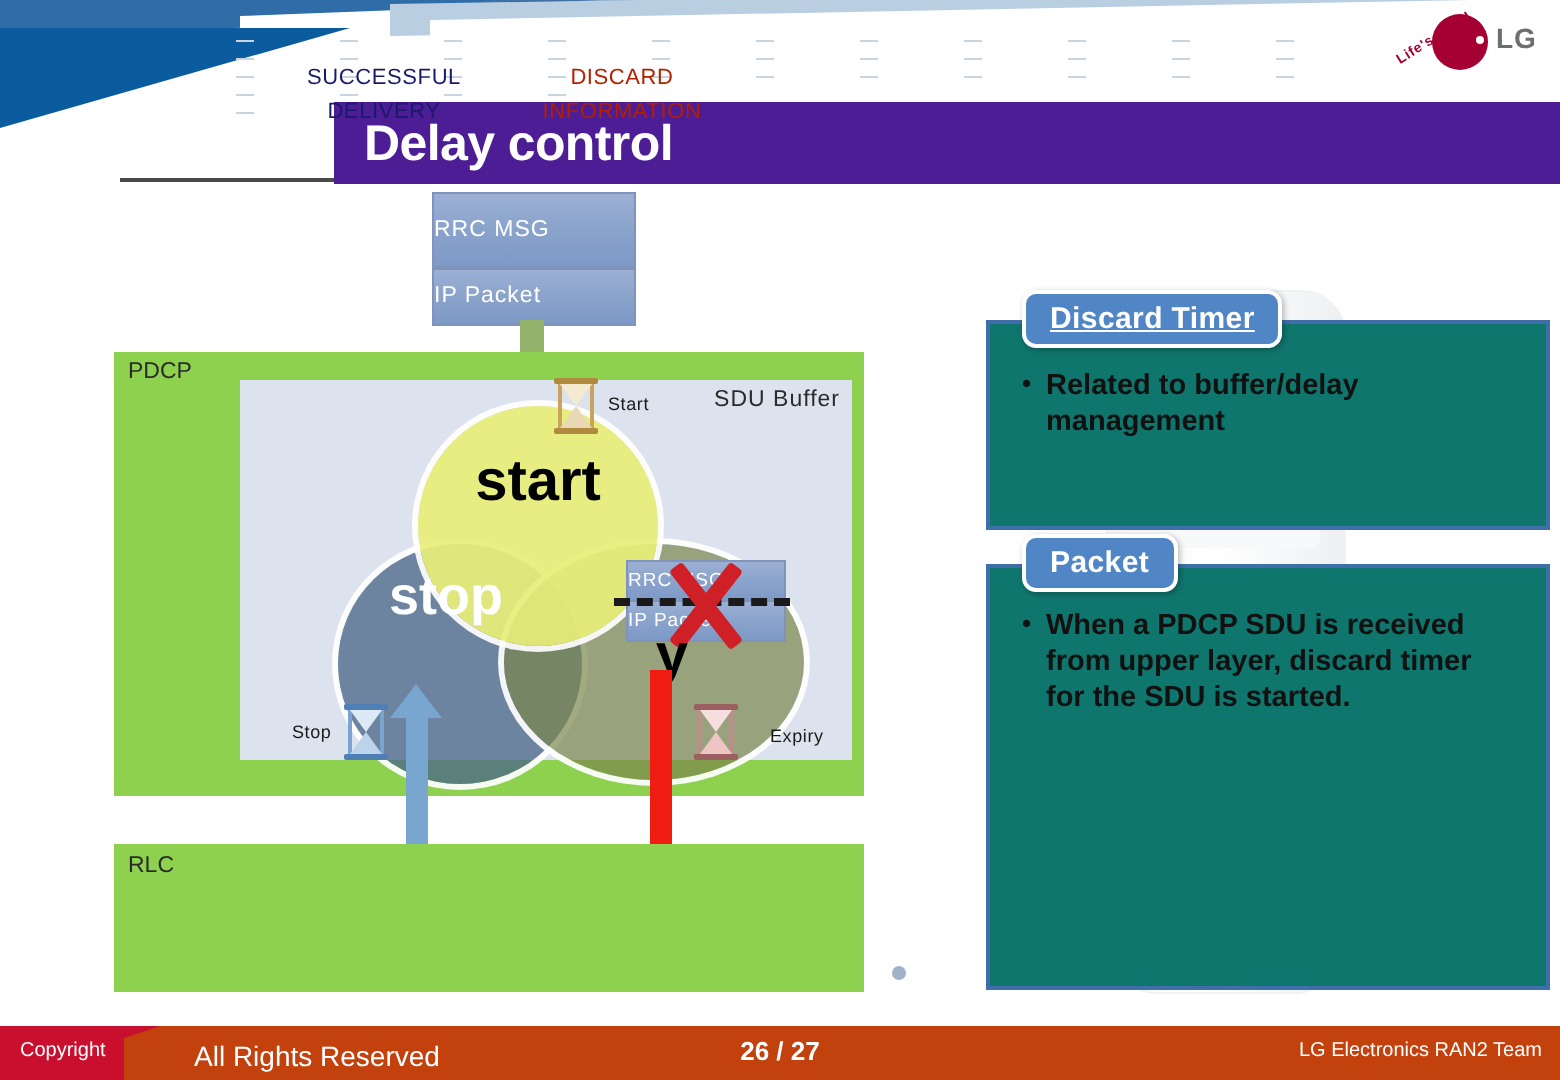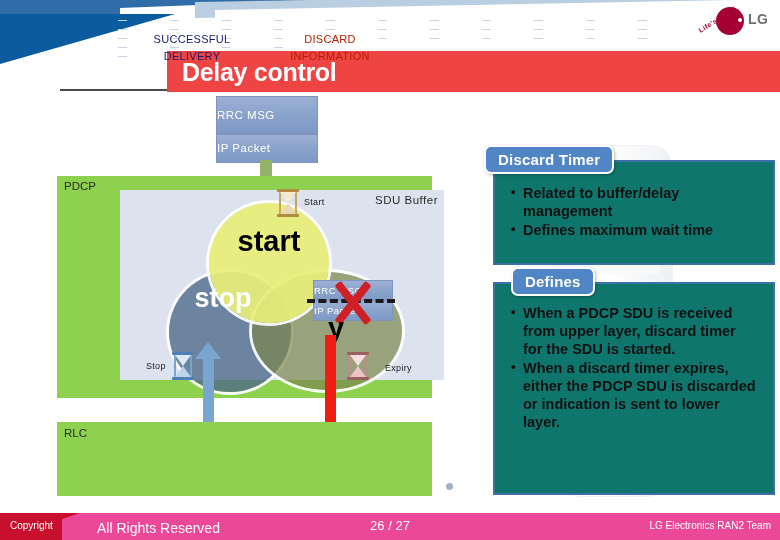--- a/index.html
+++ b/index.html
@@ -23,21 +23,21 @@
     transform:skewY(-2.2deg);transform-origin:left top;}
   .hdr-sweep2{position:absolute;left:195px;top:2px;width:620px;height:16px;background:#b9cee0;
     transform:skewY(-0.9deg);transform-origin:left top;}
   .hdr-sweep3{position:absolute;left:215px;top:10px;width:600px;height:12px;background:#fff;
     transform:skewY(-1.1deg);transform-origin:left top;}
 
   .dotgrid{position:absolute;left:118px;top:20px;width:560px;height:50px;}
   .dotcol{position:absolute;top:0;width:9px;}
   .dotcol i{display:block;width:9px;height:1px;background:#c8d4e2;margin-bottom:8px;}
 
-  .title-bar{position:absolute;left:167px;top:51px;width:613px;height:41px;background:#ef4444;}
+  .title-bar{position:absolute;left:167px;top:51px;width:613px;height:41px;background:#4c1d95;}
   .title-txt{position:absolute;left:15px;top:7px;color:#fff;font-size:25px;font-weight:bold;
     letter-spacing:-0.3px;white-space:nowrap;}
   .title-rule{position:absolute;left:60px;top:89px;width:110px;height:2px;background:#4a4a4a;}
 
   
   .lg-logo{position:absolute;left:700px;top:4px;width:78px;height:44px;}
   .lg-circle{position:absolute;left:16px;top:3px;width:28px;height:28px;border-radius:50%;
     background:#a50034;}
   .lg-face-eye{position:absolute;left:22px;top:11px;width:4px;height:4px;border-radius:50%;background:#fff;}
   .lg-face-nose{position:absolute;left:30px;top:17px;width:3px;height:8px;background:#fff;}
@@ -53,21 +53,21 @@
     border:1px solid #8094bb;letter-spacing:.5px;}
   #rrc-msg{left:216px;top:96px;width:100px;height:36px;line-height:36px;}
   #ip-packet{left:216px;top:134px;width:100px;height:27px;line-height:27px;}
 
   .green-arrow{position:absolute;left:260px;top:160px;width:12px;height:40px;background:#93b36a;}
   .green-arrow:after{content:"";position:absolute;left:-8px;top:38px;width:0;height:0;
     border-left:14px solid transparent;border-right:14px solid transparent;border-top:18px solid #93b36a;}
 
   .pdcp-box{position:absolute;left:57px;top:176px;width:375px;height:222px;background:#8dd14f;}
   .pdcp-lbl{position:absolute;left:7px;top:4px;font-size:11.5px;color:#2b2b2b;}
-  .sdu-box{position:absolute;left:63px;top:14px;width:306px;height:190px;background:#dce3ef;padding-left:18px;}
+  .sdu-box{position:absolute;left:63px;top:14px;width:306px;height:190px;background:#dce3ef;}
   .sdu-lbl{position:absolute;right:6px;top:4px;font-size:11.5px;color:#2b2b2b;letter-spacing:.5px;}
 
   .circ{position:absolute;border-radius:50%;box-shadow:0 0 0 3px rgba(255,255,255,.92);}
   #circ-start{left:209px;top:203px;width:120px;height:120px;background:rgba(231,238,120,.93);}
   #circ-stop{left:169px;top:272px;width:122px;height:120px;background:rgba(77,105,136,.78);}
   #circ-expiry{left:252px;top:272px;width:150px;height:118px;background:rgba(122,134,75,.70);}
 
   .circ-lbl{position:absolute;font-weight:bold;text-align:center;}
   #lbl-start{left:209px;top:225px;width:120px;font-size:29px;color:#000;}
   #lbl-stop{left:169px;top:283px;width:108px;font-size:27px;color:#fff;line-height:30px;}
@@ -98,54 +98,54 @@
   .dashline{position:absolute;left:307px;top:299px;width:88px;height:0;
     border-top:4px dashed #1a1a1a;}
 
   #rrc-msg2{left:313px;top:280px;width:78px;height:20px;line-height:20px;font-size:9.5px;}
   #ip-packet2{left:313px;top:300px;width:78px;height:19px;line-height:19px;font-size:9.5px;}
 
   .rlc-box{position:absolute;left:57px;top:422px;width:375px;height:74px;background:#8dd14f;}
   .rlc-lbl{position:absolute;left:7px;top:5px;font-size:11.5px;color:#2b2b2b;}
   .dlv{position:absolute;top:31px;width:150px;text-align:center;font-size:11px;line-height:17px;letter-spacing:.3px;}
   #lbl-success{left:117px;color:#1a1a6b;}
-  #lbl-discard{left:255px;color:#b22000;}
+  #lbl-discard{left:236px;color:#b22000;}
   .grey-dot{position:absolute;left:446px;top:483px;width:7px;height:7px;border-radius:50%;background:#9fb2c8;}
 
   
   .rpanel{position:absolute;border:2px solid #3e6fa8;background:#0f766e;}
   #panel-discard{left:493px;top:160px;width:278px;height:101px;}
   #panel-process{left:493px;top:282px;width:278px;height:209px;}
   .phone-ghost{position:absolute;left:553px;top:145px;width:118px;height:350px;opacity:.30;
     background:linear-gradient(to right,#dfe3e8 0%,#f6f7f9 22%,#ffffff 46%,#e4e8ed 74%,#c7cdd5 100%);
     border-radius:22px 22px 26px 26px;border:1px solid #d0d6dd;}
   .phone-screen{position:absolute;left:10px;top:16px;width:96px;height:112px;background:#e9ecf0;border-radius:4px;}
   .phone-kp{position:absolute;left:12px;top:148px;width:92px;height:14px;background:#e2e6ea;border-radius:7px;}
 
   .rhead{position:absolute;background:#5086c5;border:2px solid #fff;border-radius:7px;
     color:#fff;font-size:15px;font-weight:bold;padding:4px 12px;letter-spacing:.2px;
     box-shadow:1px 1px 3px rgba(0,0,0,.28);}
-  #head-discard{left:484px;top:145px;}
+  #head-discard{left:511px;top:145px;text-decoration:underline;}
   #head-process{left:511px;top:267px;}
 
   .rbody{position:absolute;left:14px;top:22px;width:250px;}
   #body-process{top:20px;}
   .bullet{position:relative;padding-left:14px;font-size:14.5px;font-weight:bold;color:#111;
     line-height:18px;margin-bottom:1px;}
   .bullet:before{content:"•";position:absolute;left:2px;top:-1px;font-size:13px;}
 
   
-  .footer{position:absolute;left:0;top:513px;width:780px;height:27px;background:#ec4899;}
+  .footer{position:absolute;left:0;top:513px;width:780px;height:27px;background:#c2410c;}
   .foot-red{position:absolute;left:0;top:0;width:0;height:0;
     border-left:80px solid #c8102e;border-bottom:27px solid transparent;}
   .foot-red2{position:absolute;left:0;top:0;width:62px;height:27px;background:#c8102e;}
   .foot-copy{position:absolute;left:10px;top:7px;color:#fff;font-size:10px;z-index:2;}
   .foot-rights{position:absolute;left:97px;top:7px;color:#fff;font-size:14px;}
   .foot-page{position:absolute;left:0;top:5px;width:780px;text-align:center;color:#fff;
-    font-size:13px;font-weight:normal;}
+    font-size:13px;font-weight:bold;}
   .foot-team{position:absolute;right:9px;top:7px;color:#fff;font-size:10px;}
 </style>
 </head>
 <body>
 
 <div id="slide">
 
   <div class="hdr-band"></div>
   <div class="hdr-wedge-c"></div>
   <div class="hdr-wedge-a"></div>
@@ -312,32 +312,30 @@
   <div class="grey-dot"></div>
 
   <div class="phone-ghost">
     <div class="phone-screen"></div>
     <div class="phone-kp"></div>
   </div>
 
   <div class="rpanel" id="panel-discard">
     <div class="rbody">
       <div class="bullet">Related to buffer/delay management</div>
-      <div class="bullet">Defines maximum wait time</div>
     </div>
   </div>
   <div class="rhead" id="head-discard">Discard Timer</div>
 
   <div class="rpanel" id="panel-process">
     <div class="rbody" id="body-process">
       <div class="bullet">When a PDCP SDU is received from upper layer, discard timer for the SDU is started.</div>
-      <div class="bullet">When a discard timer expires, either the PDCP SDU is discarded or indication is sent to lower layer.</div>
-    </div>
-  </div>
-  <div class="rhead" id="head-process">Defines</div>
+    </div>
+  </div>
+  <div class="rhead" id="head-process">Packet</div>
 
   <div class="footer">
     <div class="foot-red2"></div>
     <div class="foot-red"></div>
     <div class="foot-copy">Copyright</div>
     <div class="foot-rights">All Rights Reserved</div>
     <div class="foot-page">26 / 27</div>
     <div class="foot-team">LG Electronics RAN2 Team</div>
   </div>
 

